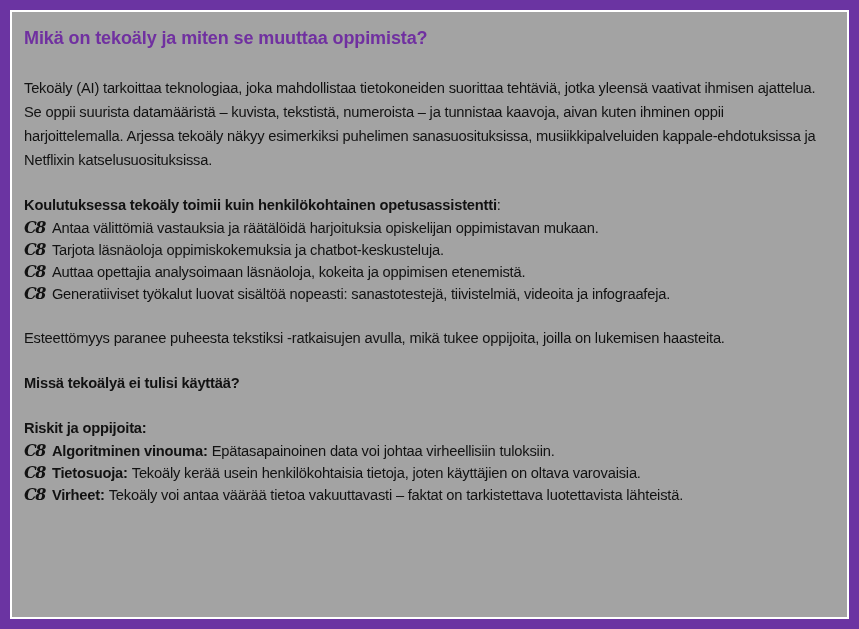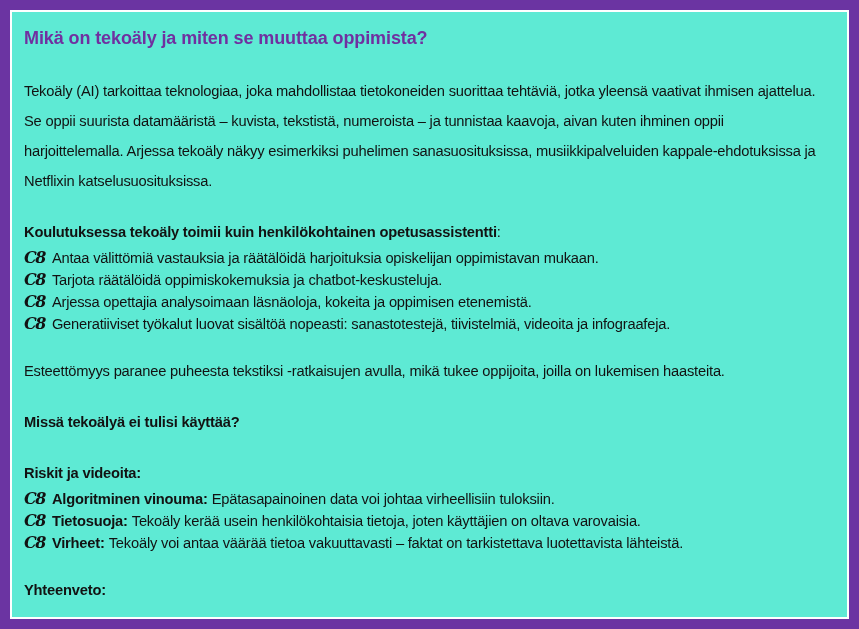--- a/index.html
+++ b/index.html
@@ -11,35 +11,35 @@
     width: 859px;
     height: 629px;
     font-family: "Liberation Sans", "DejaVu Sans", sans-serif;
     color: #121212;
   }
   .frame {
     box-sizing: border-box;
     width: 859px;
     height: 629px;
     border: 10px solid #6b34a2;
-    background: #5eead4;
+    background: #a3a3a3;
     box-shadow: inset 0 0 0 2px #ffffff;
     padding: 12px 24px 10px 14px;
     overflow: hidden;
   }
   .doc-title {
     color: #7030a0;
     font-size: 18px;
     font-weight: bold;
     margin: 6px 0 27px 0;
     letter-spacing: -0.1px;
   }
   p, .line, .heading-line {
     font-size: 14.7px;
-    line-height: 30px;
+    line-height: 24px;
     letter-spacing: -0.2px;
     margin: 0;
   }
   .section {
     margin-top: 21px;
   }
   .bold {
     font-weight: bold;
     margin-top: 15px;
   }
@@ -65,40 +65,39 @@
 <div class="frame">
 
   <h1 class="doc-title">Mikä on tekoäly ja miten se muuttaa oppimista?</h1>
 
   <p>Tekoäly (AI) tarkoittaa teknologiaa, joka mahdollistaa tietokoneiden suorittaa tehtäviä, jotka yleensä vaativat ihmisen ajattelua. Se oppii suurista datamääristä – kuvista, tekstistä, numeroista – ja tunnistaa kaavoja, aivan kuten ihminen oppii harjoittelemalla. Arjessa tekoäly näkyy esimerkiksi puhelimen sanasuosituksissa, musiikkipalveluiden kappale-ehdotuksissa ja Netflixin katselusuosituksissa.</p>
 
   <div class="section">
     <div class="heading-line"><span class="bold">Koulutuksessa tekoäly toimii kuin henkilökohtainen opetusassistentti</span><span>:</span></div>
     <div class="bullet-list">
       <div class="line"><span class="glyph">C8</span><span>Antaa välittömiä vastauksia ja räätälöidä harjoituksia opiskelijan oppimistavan mukaan.</span></div>
-      <div class="line"><span class="glyph">C8</span><span>Tarjota räätälöidä oppimiskokemuksia ja chatbot-keskusteluja.</span></div>
-      <div class="line"><span class="glyph">C8</span><span>Arjessa opettajia analysoimaan läsnäoloja, kokeita ja oppimisen etenemistä.</span></div>
+      <div class="line"><span class="glyph">C8</span><span>Tarjota läsnäoloja oppimiskokemuksia ja chatbot-keskusteluja.</span></div>
+      <div class="line"><span class="glyph">C8</span><span>Auttaa opettajia analysoimaan läsnäoloja, kokeita ja oppimisen etenemistä.</span></div>
       <div class="line"><span class="glyph">C8</span><span>Generatiiviset työkalut luovat sisältöä nopeasti: sanastotestejä, tiivistelmiä, videoita ja infograafeja.</span></div>
     </div>
   </div>
 
   <div class="section">
     <p>Esteettömyys paranee puheesta tekstiksi -ratkaisujen avulla, mikä tukee oppijoita, joilla on lukemisen haasteita.</p>
   </div>
 
   <div class="section">
     <div class="heading-line bold">Missä tekoälyä ei tulisi käyttää?</div>
   </div>
 
   <div class="section">
-    <div class="heading-line bold">Riskit ja videoita:</div>
+    <div class="heading-line bold">Riskit ja oppijoita:</div>
     <div class="bullet-list">
       <div class="line"><span class="glyph">C8</span><span class="risk-label">Algoritminen vinouma:</span><span>Epätasapainoinen data voi johtaa virheellisiin tuloksiin.</span></div>
       <div class="line"><span class="glyph">C8</span><span class="risk-label">Tietosuoja:</span><span>Tekoäly kerää usein henkilökohtaisia tietoja, joten käyttäjien on oltava varovaisia.</span></div>
       <div class="line"><span class="glyph">C8</span><span class="risk-label">Virheet:</span><span>Tekoäly voi antaa väärää tietoa vakuuttavasti – faktat on tarkistettava luotettavista lähteistä.</span></div>
     </div>
   </div>
 
   <div class="section">
-    <div class="heading-line bold">Yhteenveto:</div>
   </div>
 
 </div>
 
 </body></html>

